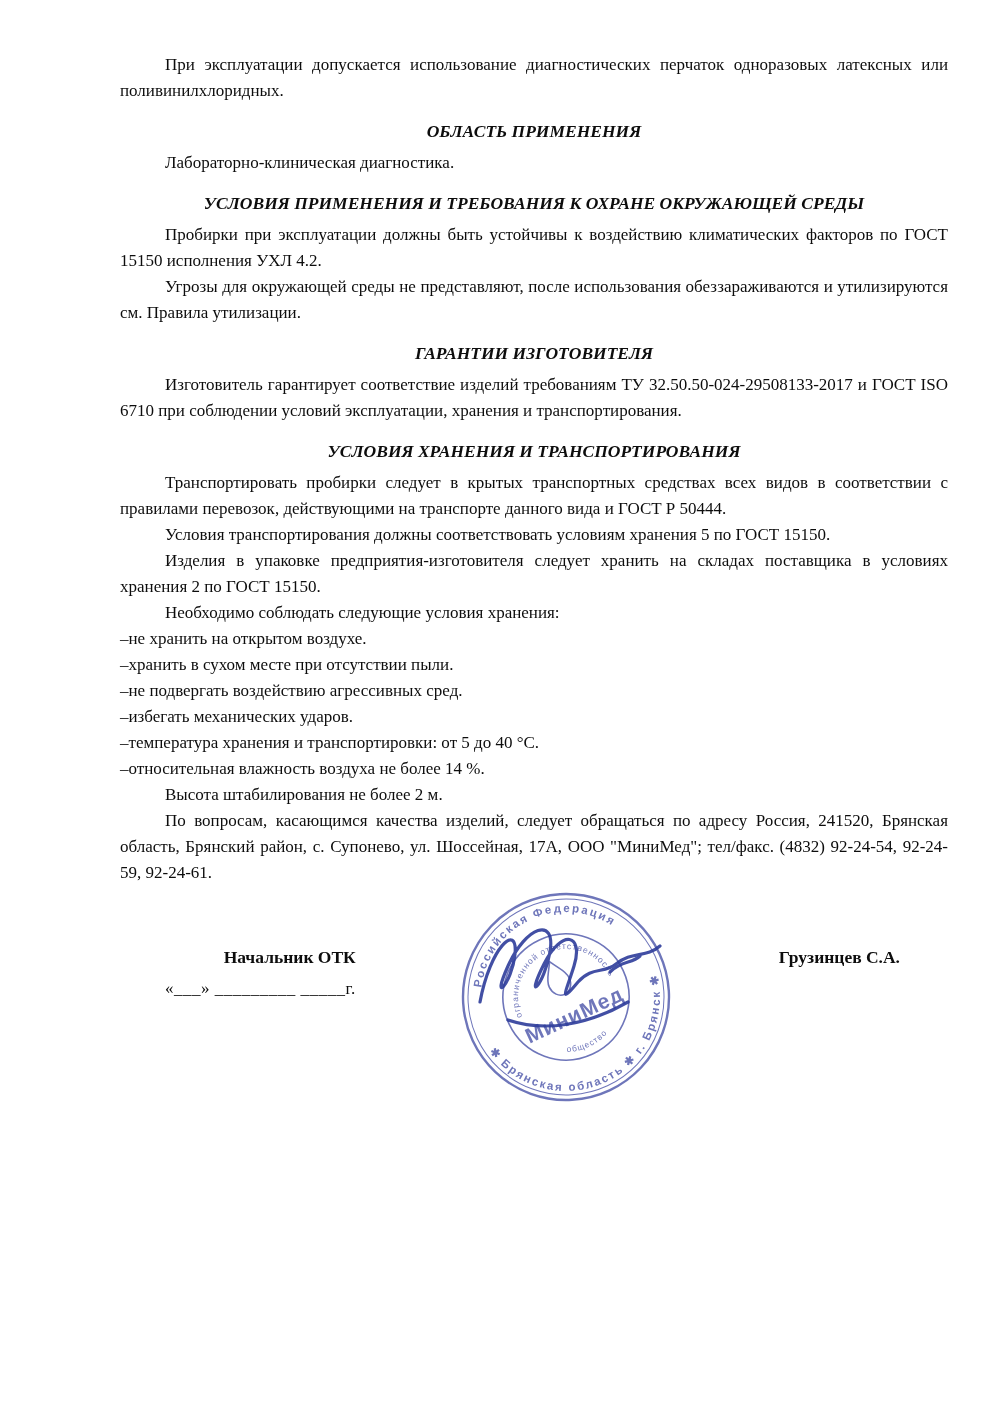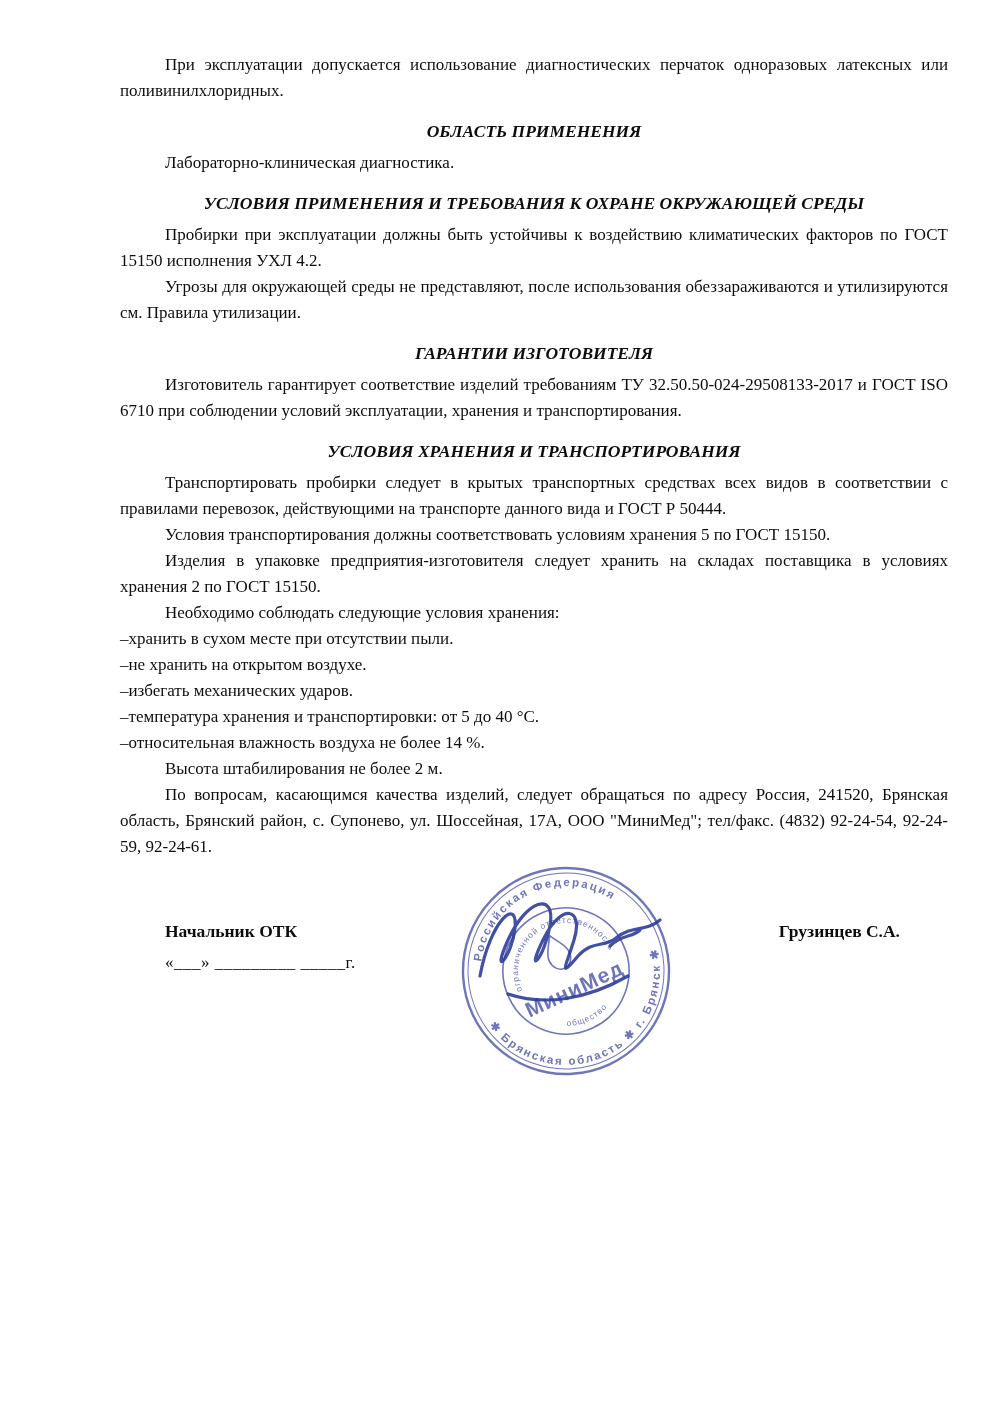--- a/index.html
+++ b/index.html
@@ -18,20 +18,21 @@
   p.list-item{text-indent:0;}
   h2{
     margin:14px 0 6px 0;
     font-size:17.5px;line-height:26px;
     text-align:center;font-weight:bold;font-style:italic;
   }
   .sig-block{
     position:relative;
     margin-top:58px;
     height:300px;
+    text-align:right;
   }
   .sig-left{position:absolute;left:45px;top:0;}
   .sig-title{font-weight:bold;font-size:17.5px;line-height:26px;}
   .sig-date{font-size:17px;line-height:26px;margin-top:6px;letter-spacing:.5px;}
   .sig-right{position:absolute;right:48px;top:0;font-weight:bold;font-size:17.5px;line-height:26px;}
   .stamp-wrap{
     position:absolute;left:335px;top:-58px;width:222px;height:222px;
     opacity:.82;
   }
   .sig-scribble{
@@ -65,22 +66,23 @@
 
   <h2>ГАРАНТИИ ИЗГОТОВИТЕЛЯ</h2>
   <p class="indent">Изготовитель гарантирует соответствие изделий требованиям ТУ 32.50.50-024-29508133-2017 и ГОСТ ISO 6710 при соблюдении условий эксплуатации, хранения и транспортирования.</p>
 
   <h2>УСЛОВИЯ ХРАНЕНИЯ И ТРАНСПОРТИРОВАНИЯ</h2>
   <p class="indent">Транспортировать пробирки следует в крытых транспортных средствах всех видов в соответствии с правилами перевозок, действующими на транспорте данного вида и ГОСТ Р 50444.</p>
   <p class="indent">Условия транспортирования должны соответствовать условиям хранения 5 по ГОСТ 15150.</p>
   <p class="indent">Изделия в упаковке предприятия-изготовителя следует хранить на складах поставщика в условиях хранения 2 по ГОСТ 15150.</p>
   <p class="indent">Необходимо соблюдать следующие условия хранения:</p>
 
+  <p class="list-item">–не хранить на открытом воздухе.</p>
   <p class="list-item">–хранить в сухом месте при отсутствии пыли.</p>
-  <p class="list-item">–не хранить на открытом воздухе.</p>
+  <p class="list-item">–не подвергать воздействию агрессивных сред.</p>
   <p class="list-item">–избегать механических ударов.</p>
   <p class="list-item">–температура хранения и транспортировки: от 5 до 40 °С.</p>
   <p class="list-item">–относительная влажность воздуха не более 14 %.</p>
 
   <p class="indent">Высота штабилирования не более 2 м.</p>
   <p class="indent">По вопросам, касающимся качества изделий, следует обращаться по адресу Россия, 241520, Брянская область, Брянский район, с. Супонево, ул. Шоссейная, 17А, ООО "МиниМед"; тел/факс. (4832) 92-24-54, 92-24-59, 92-24-61.</p>
 
   <div class="sig-block">
 
     <div class="sig-left">

